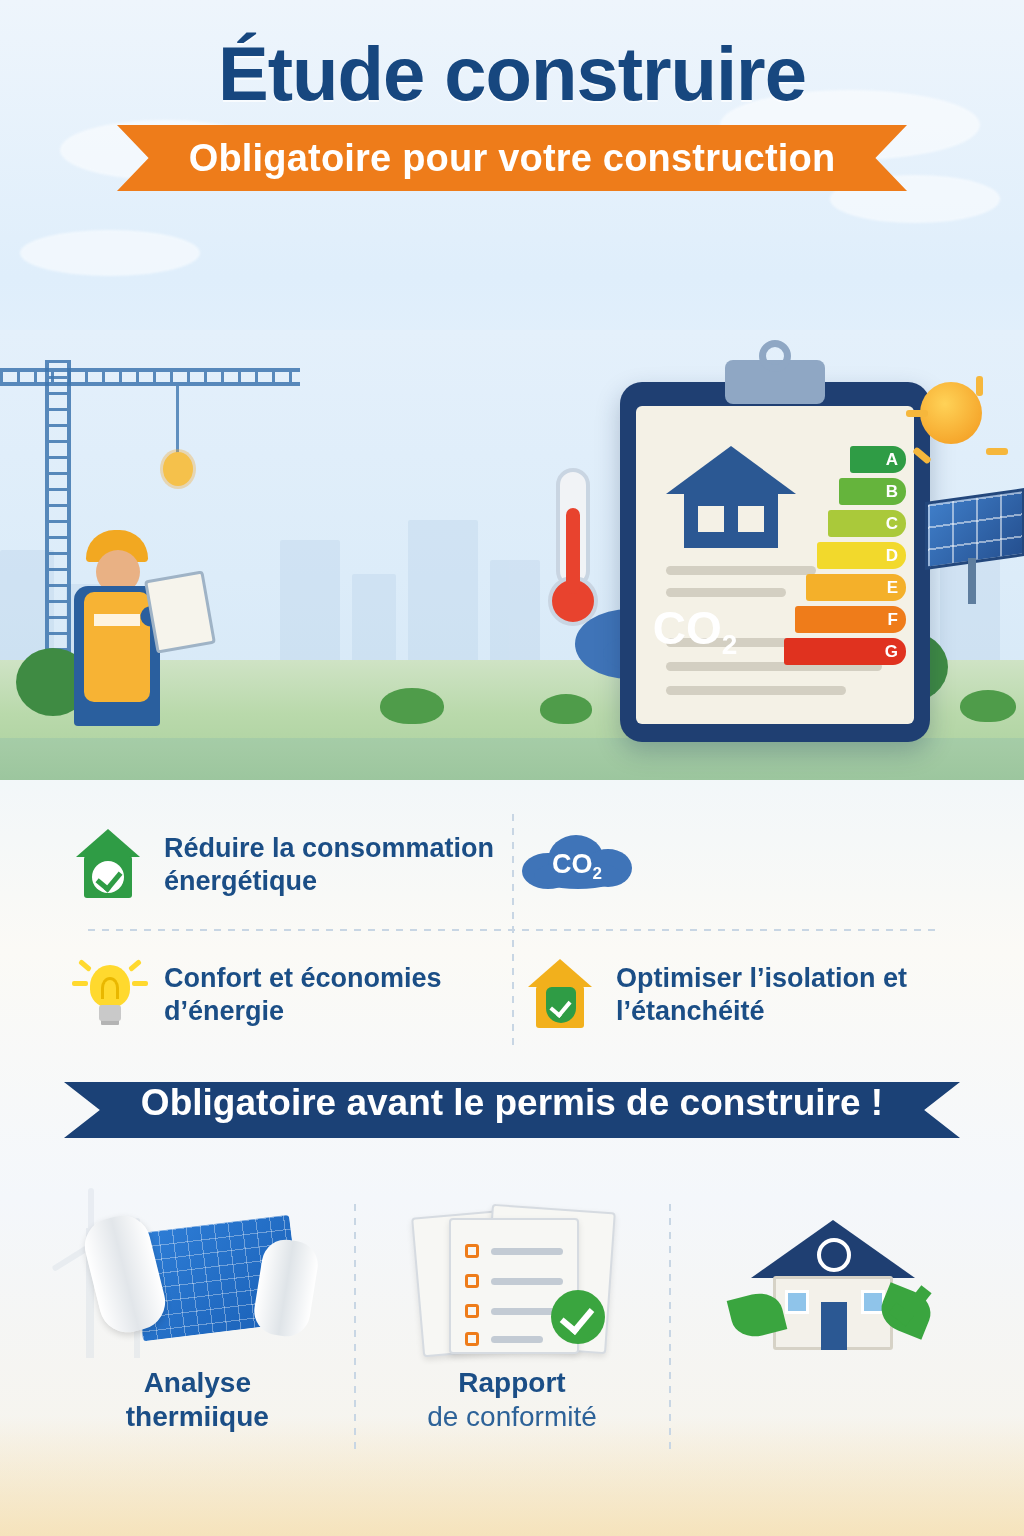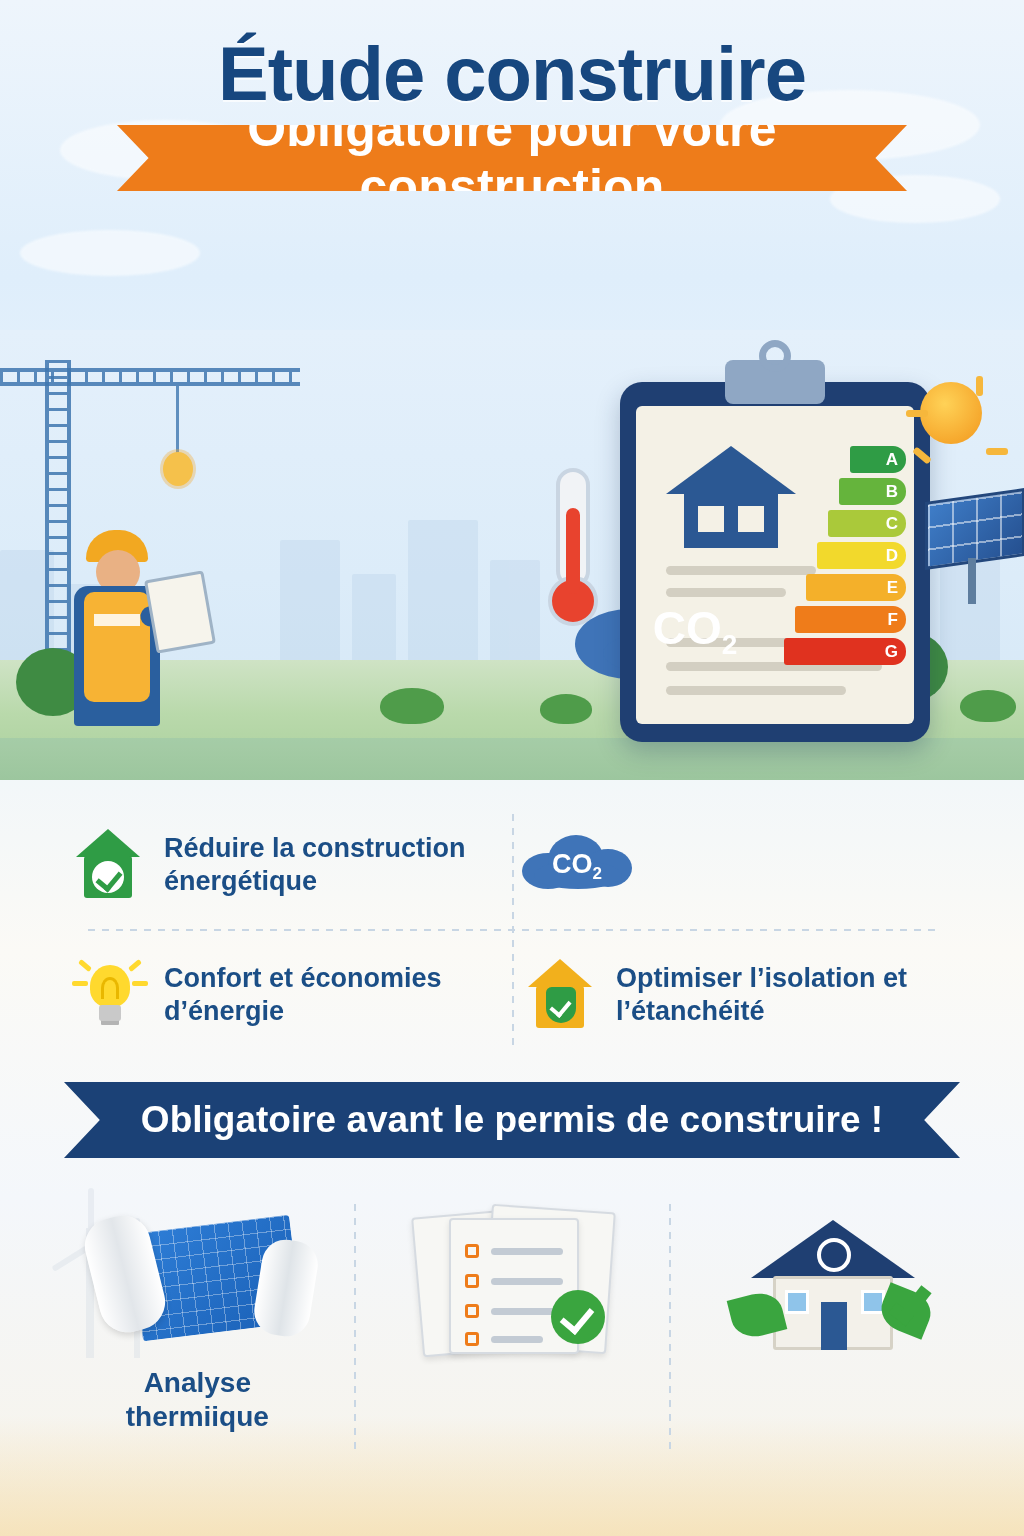--- a/index.html
+++ b/index.html
@@ -62,21 +62,21 @@
     height: 66px;
     background: #ee7c1a;
     display: flex;
     align-items: center;
     justify-content: center;
     box-shadow: 0 3px 6px rgba(0,0,0,.13);
     clip-path: polygon(0 0, 100% 0, 96% 50%, 100% 100%, 0 100%, 4% 50%);
   }
   .ribbon span {
     color: #ffffff;
-    font-size: 50px;
+    font-size: 38px;
     font-weight: bold;
     letter-spacing: .2px;
   }
 
   
   .hero {
     position: absolute;
     top: 330px;
     left: 0;
     width: 1024px;
@@ -347,23 +347,23 @@
     box-shadow:0 6px 0 -2px #b4b4b4;
   }
   .ic-bulb .fil {
     position:absolute; left:31px; top:20px; width:18px; height:22px;
     border:3px solid #e9b700; border-radius:50% 50% 0 0; border-bottom:none;
   }
   .ic-bulb .rayb { position:absolute; background:#ffd92e; border-radius:2px; }
 
   
   .banner {
-    position:absolute; left:64px; top:1082px; width:896px; height:76px;
+    position:absolute; left:64px; top:1082px; width:896px; height:56px;
     background:#1b4176;
-    display:flex; align-items:center; justify-content:center;
+    display:flex; align-items:flex-start; justify-content:center;
     clip-path: polygon(0 0, 100% 0, 96% 50%, 100% 100%, 0 100%, 4% 50%);
     box-shadow:0 4px 10px rgba(0,0,0,.16);
     z-index:6;
   }
   .banner span {
     color:#ffffff; font-size:37px; font-weight:bold;
   }
 
   
   .steps {
@@ -577,21 +577,21 @@
     <div class="b-divider-h"></div>
     <div class="b-divider-v"></div>
 
     <div class="benefit">
       <div class="benefit-icon ic-house-green">
         <div class="hr"></div>
           <div class="hb"></div>
           <div class="hc"></div>
       </div>
       <div class="benefit-text">
-        <span>Réduire la construction</span>
+        <span>Réduire la consommation</span>
         <span>énergétique</span>
       </div>
     </div>
 
     <div class="benefit">
       <div class="benefit-icon ic-co2">
         <div class="blob" style="left:0; top:26px; width:52px; height:36px;"></div>
         <div class="blob" style="left:26px; top:8px; width:56px; height:50px;"></div>
         <div class="blob" style="left:62px; top:22px; width:48px; height:38px;"></div>
         <div class="blob" style="left:12px; top:34px; width:88px; height:28px;"></div>
@@ -668,20 +668,24 @@
           <div class="rp-line" style="left:40px; top:28px; width:72px;"></div>
           <div class="rp-check" style="left:14px; top:54px;"></div>
           <div class="rp-line" style="left:40px; top:58px; width:72px;"></div>
           <div class="rp-check" style="left:14px; top:84px;"></div>
           <div class="rp-line" style="left:40px; top:88px; width:72px;"></div>
           <div class="rp-check" style="left:14px; top:112px;"></div>
           <div class="rp-line" style="left:40px; top:116px; width:52px;"></div>
         </div>
         <div class="rp-badge"></div>
       </div>
+      <div class="step-label">
+        <div>Rapport</div>
+        <div class="light">de conformité</div>
+      </div>
     </div>
 
     <div class="step">
       <div class="step-art">
         <div class="eh-roof"></div>
         <div class="eh-body"></div>
         <div class="eh-circ"></div>
         <div class="eh-win" style="left:116px;"></div>
         <div class="eh-win" style="left:192px;"></div>
         <div class="eh-door"></div>

